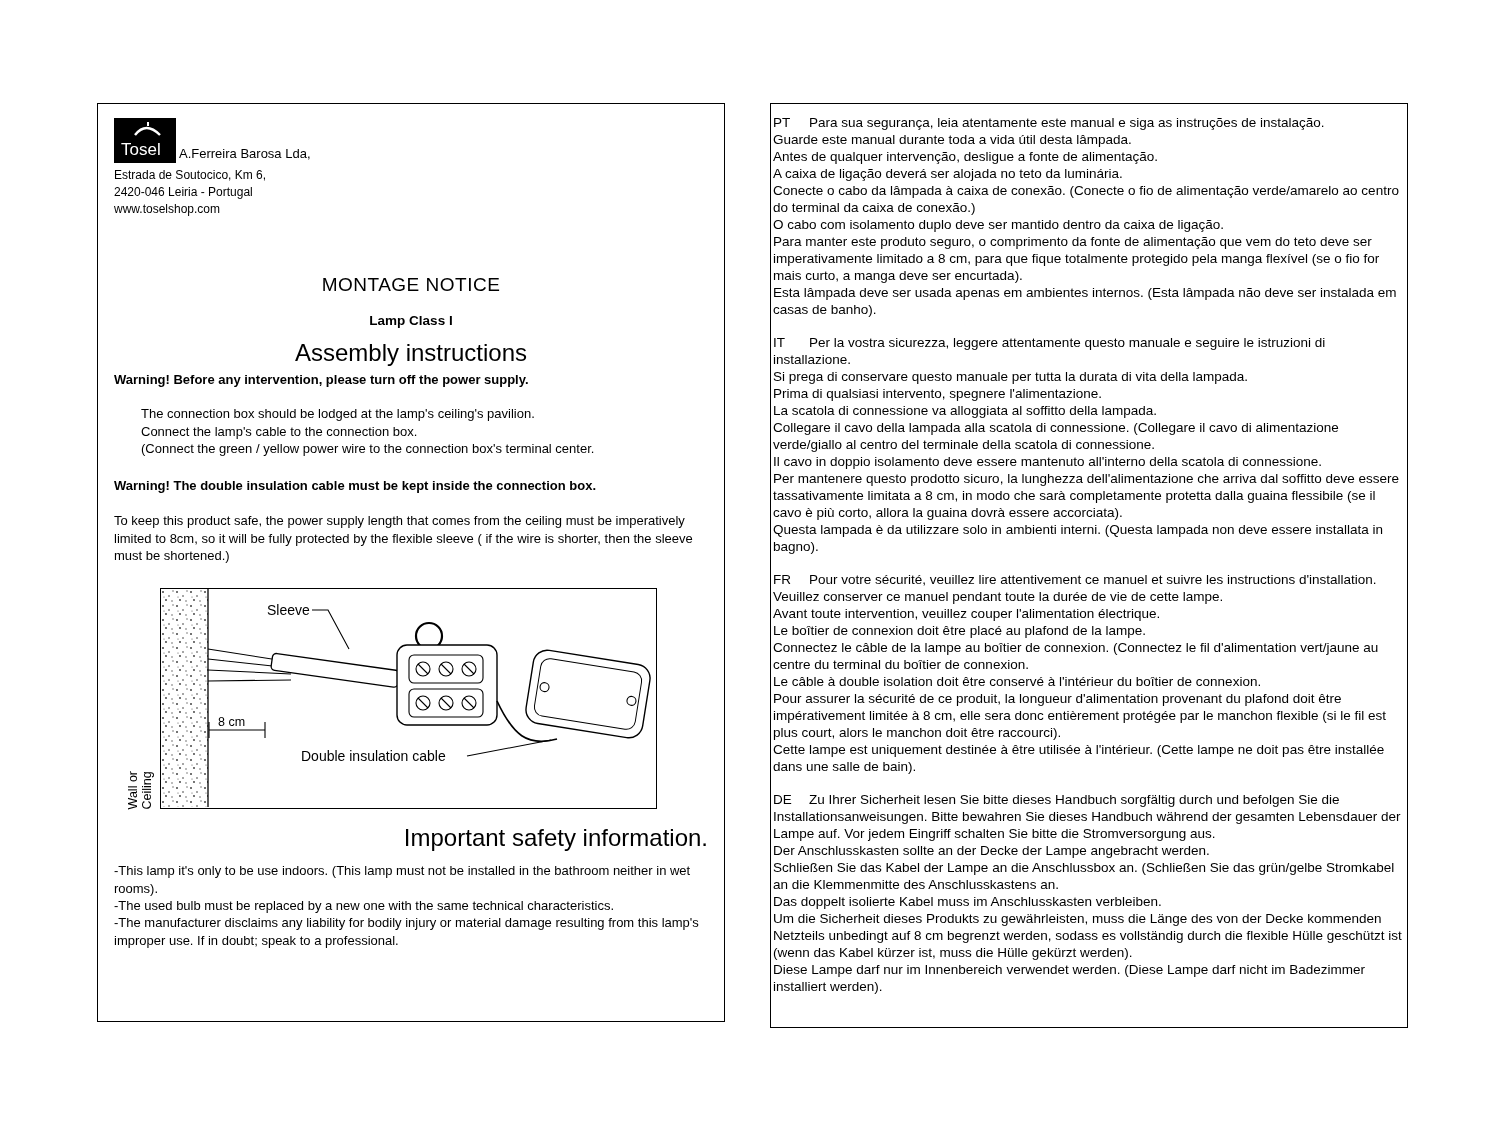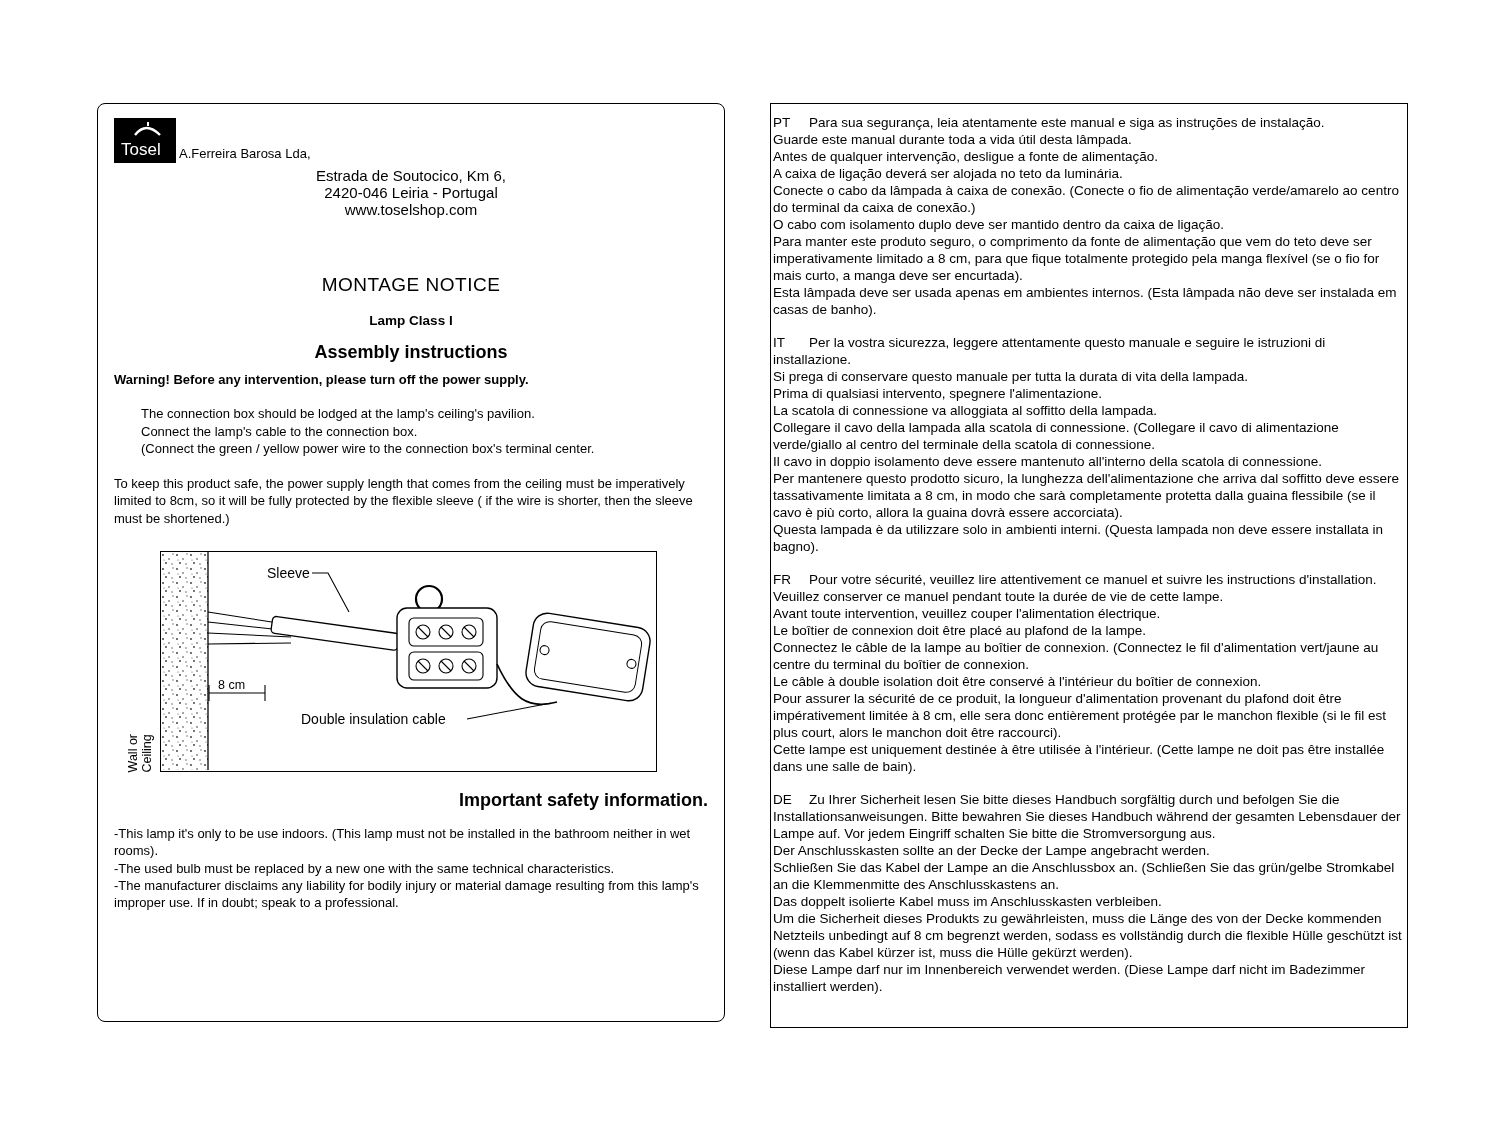--- a/index.html
+++ b/index.html
@@ -2,36 +2,36 @@
 <html><head>
 <meta charset="utf-8">
 <style>
   * { margin:0; padding:0; box-sizing:border-box; }
   html,body { background:#ffffff; }
   body {
     width:1500px; height:1125px; position:relative;
     font-family:"Liberation Sans", sans-serif; color:#000;
   }
   .panel { position:absolute; border:1.5px solid #000; background:#fff; }
-  .left-panel  { left:97px;  top:103px; width:628px; height:919px; padding:14px 16px;border-radius:8px; }
+  .left-panel  { left:97px;  top:103px; width:628px; height:919px; padding:14px 16px; }
   .right-panel { left:770px; top:103px; width:638px; height:925px; padding:10px 2px; overflow:hidden; }
 
   
   .brand-row { display:flex; align-items:flex-end; gap:3px; margin-bottom:4px; }
   .logo { width:62px; height:45px; flex:0 0 auto; }
   .company { font-size:13px; line-height:16px; padding-bottom:1px; }
-  .addr { font-size:15px; line-height:17px;text-align:center; }
+  .addr { font-size:12px; line-height:17px; }
 
   .title { text-align:center; font-size:19px; font-weight:normal; letter-spacing:0.5px; margin-top:56px; line-height:22px; }
   .subtitle { text-align:center; font-size:13.5px; font-weight:bold; margin-top:17px; line-height:16px; }
 
   .body { font-size:13px; line-height:17.3px; white-space:pre-line; }
   .bold { font-weight:bold; }
   .intro-text { margin-top:30px; }
-  .section-heading { text-align:center; font-size:18px; font-weight:bold; line-height:21px; margin-top:13px; }
+  .section-heading { text-align:center; font-size:24px; font-weight:normal; line-height:21px; margin-top:13px; }
   .section-heading.safety { margin-top:18px;text-align:right; }
   .warning-power { margin-top:8px; }
   .assembly-steps { margin-top:17px;margin-left:27px; }
   .warning-insulation { margin-top:20px; }
   .sleeve-note { margin-top:18px; }
   .safety-notes { margin-top:14px; }
 
   
   .diagram-row { display:flex; gap:6px; margin-top:24px; margin-left:12px; }
   .wall-label {
@@ -72,20 +72,21 @@
 
     <h1 class="title">MONTAGE NOTICE</h1>
     <h2 class="subtitle">Lamp Class I</h2>
 
 
     <h3 class="section-heading">Assembly instructions</h3>
     <p class="body bold warning-power">Warning! Before any intervention, please turn off the power supply.</p>
     <p class="body assembly-steps">The connection box should be lodged at the lamp's ceiling's pavilion.
 Connect the lamp's cable to the connection box.
 (Connect the green / yellow power wire to the connection box's terminal center.</p>
+    <p class="body bold warning-insulation">Warning! The double insulation cable must be kept inside the connection box.</p>
     <p class="body sleeve-note">To keep this product safe, the power supply length that comes from the ceiling must be imperatively limited to 8cm, so it will be fully protected by the flexible sleeve ( if the wire is shorter, then the sleeve must be shortened.)</p>
 
     <div class="diagram-row">
       <div class="wall-label">Wall or
 Ceiling</div>
       <div class="diagram-box">
         <svg width="494" height="218" viewBox="0 0 494 218">
           <defs>
             <pattern id="speckle" width="14" height="14" patternUnits="userSpaceOnUse">
               <circle cx="2" cy="3" r="1" fill="#444"></circle>

